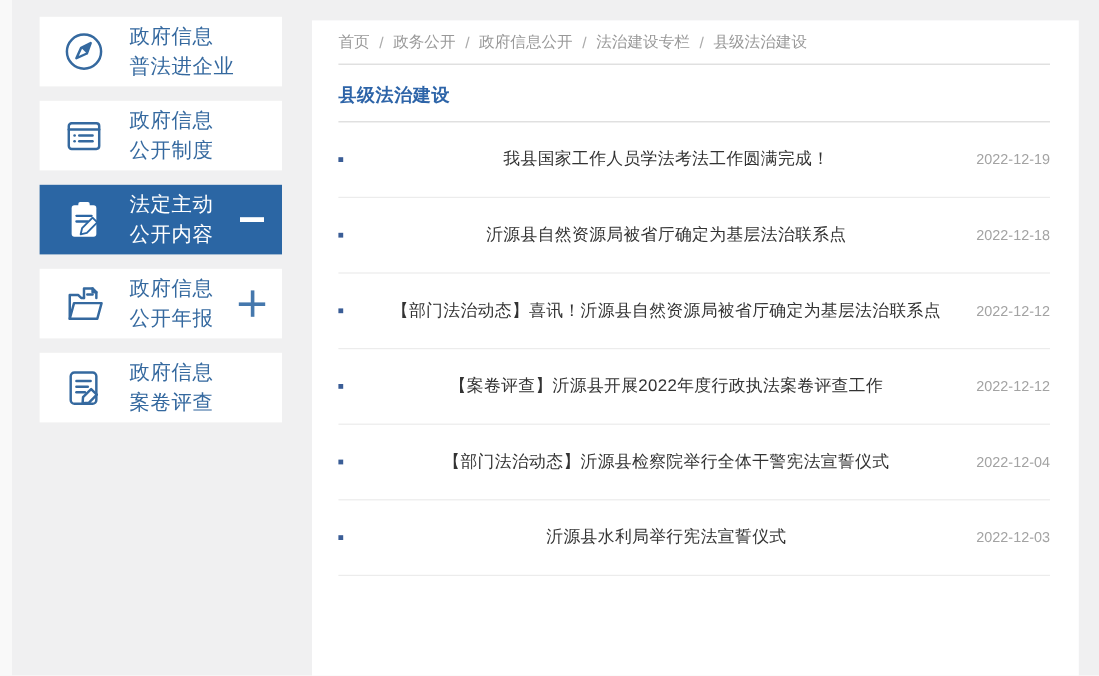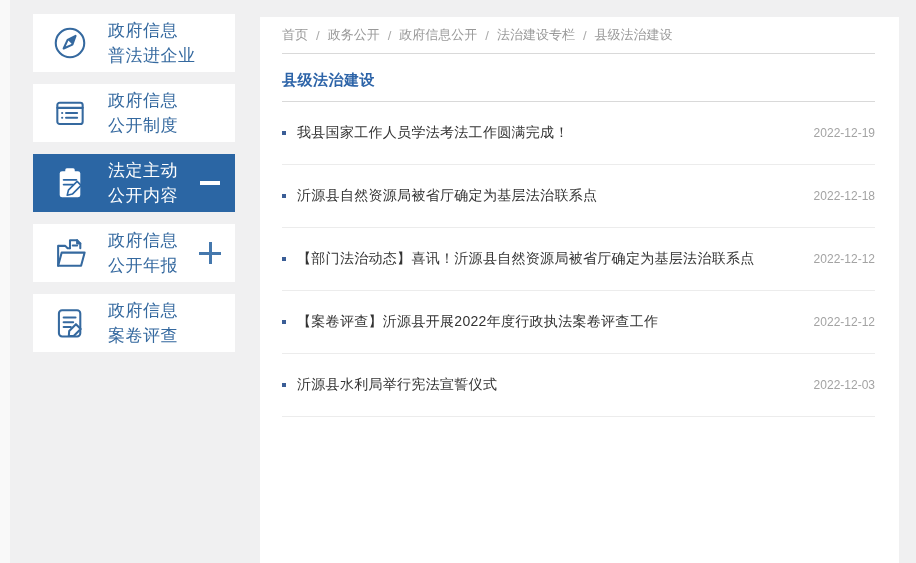--- a/index.html
+++ b/index.html
@@ -48,21 +48,21 @@
     color:var(--breadcrumb-gray);border-bottom:1px solid var(--divider-strong);
     white-space:nowrap;
   }
   .crumb{color:var(--breadcrumb-gray);text-decoration:none;}
   .crumb-sep{margin:0 8px;color:#aaa;}
   .section-title{
     height:48px;line-height:52px;font-size:15px;font-weight:bold;
     color:var(--title-blue);border-bottom:1px solid var(--divider-strong);
     letter-spacing:0.5px;
   }
-  .article-list{list-style:none;}
+  .article-list{list-style:none;text-align:center;}
   .article-row{
     height:63px;display:flex;align-items:center;
     border-bottom:1px solid var(--divider-light);cursor:pointer;
   }
   .bullet{flex:0 0 4px;width:4px;height:4px;background:#3a5d96;margin-right:11px;}
   .article-title{
     flex:1;font-size:14px;color:var(--article-text);text-decoration:none;
     letter-spacing:0.3px;white-space:nowrap;overflow:hidden;text-overflow:ellipsis;
   }
   .article-date{flex:0 0 auto;font-size:12px;color:var(--date-gray);margin-left:0;}
@@ -195,20 +195,25 @@
         <span class="article-date">2022-12-12</span>
       </li>
 
       <li class="article-row">
         <span class="bullet"></span>
         <a class="article-title">【案卷评查】沂源县开展2022年度行政执法案卷评查工作</a>
         <span class="article-date">2022-12-12</span>
       </li>
 
 
+      <li class="article-row">
+        <span class="bullet"></span>
+        <a class="article-title">【部门法治动态】沂源县检察院举行全体干警宪法宣誓仪式</a>
+        <span class="article-date">2022-12-04</span>
+      </li>
 
       <li class="article-row">
         <span class="bullet"></span>
         <a class="article-title">沂源县水利局举行宪法宣誓仪式</a>
         <span class="article-date">2022-12-03</span>
       </li>
 
   </ul>
 
 </main>

